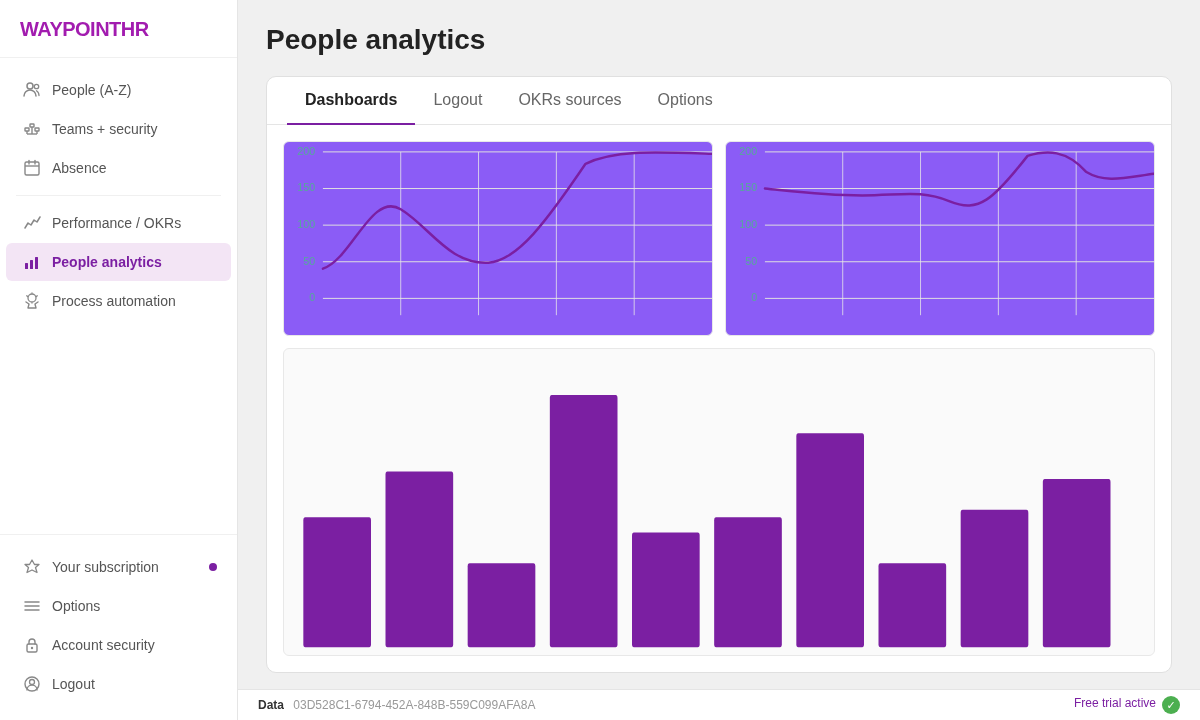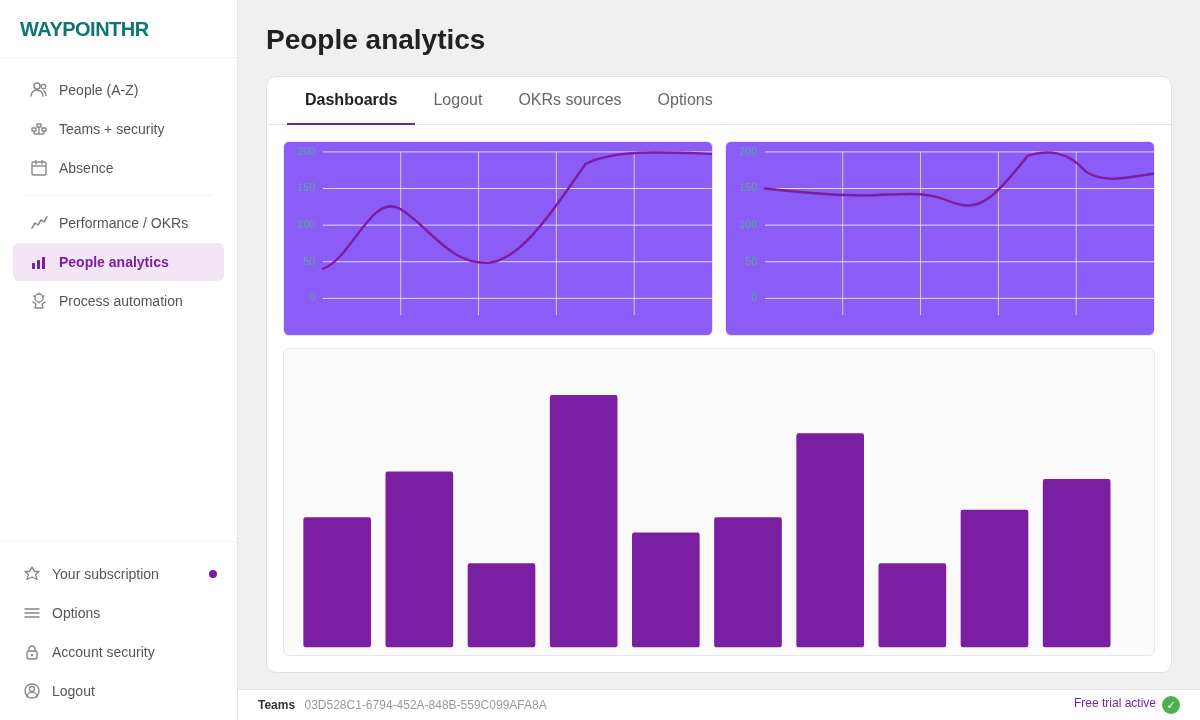--- a/index.html
+++ b/index.html
@@ -20,42 +20,42 @@
       padding: 18px 20px 16px;
       border-bottom: 1px solid #f0f0f0;
     }
     .logo-text {
       font-size: 20px;
       font-weight: 800;
       color: #333;
       letter-spacing: -0.5px;
     }
     .logo-text span {
-      color: #0f766e;
+      color: #a21caf;
       margin-top: 24px;
     }
-    .sidebar-nav { flex: 1; padding: 12px 7px; overflow-y: auto; }
+    .sidebar-nav { flex: 1; padding: 12px 0; overflow-y: auto; }
     .nav-section { margin-bottom: 4px; }
     .nav-divider { height: 1px; background: #f0f0f0; margin: 8px 16px; }
     .nav-item {
       display: flex;
       align-items: center;
       gap: 10px;
       padding: 9px 16px;
       cursor: pointer;
       color: #555;
       font-size: 14px;
       border-radius: 6px;
       margin: 1px 6px;
       text-decoration: none;
     }
     .nav-item.active { color: #7b1fa2; font-weight: 600; background: #f3e5f5; }
     .nav-item .nav-icon { width: 20px; height: 20px; display: flex; align-items: center; justify-content: center; flex-shrink: 0; }
 
-    .sidebar-bottom { padding: 12px 0 9px; border-top: 1px solid #f0f0f0; }
+    .sidebar-bottom { padding: 12px 0 16px; border-top: 1px solid #f0f0f0; }
     .sidebar-bottom .nav-item { position: relative; }
     .dot-indicator {
       width: 8px; height: 8px;
       background: #7b1fa2;
       border-radius: 50%;
       position: absolute;
       right: 14px;
     }
 
     
@@ -407,21 +407,21 @@
               <rect x="785" y="85" width="70" height="110" fill="#7b1fa2" rx="2"></rect>
             </svg>
           </div>
 
         </div>
       </div>
     </div>
 
     <div class="footer-bar">
       <div>
-        <span style="font-weight:600; color:#333;">Teams</span>
+        <span style="font-weight:600; color:#333;">Data</span>
         <span style="margin-left:6px; color:#999;">03D528C1-6794-452A-848B-559C099AFA8A</span>
       </div>
       <div class="footer-trial">
         <span>Free trial active</span>
         <div class="check-icon">✓</div>
       </div>
     </div>
   </div>
 </div>
 

